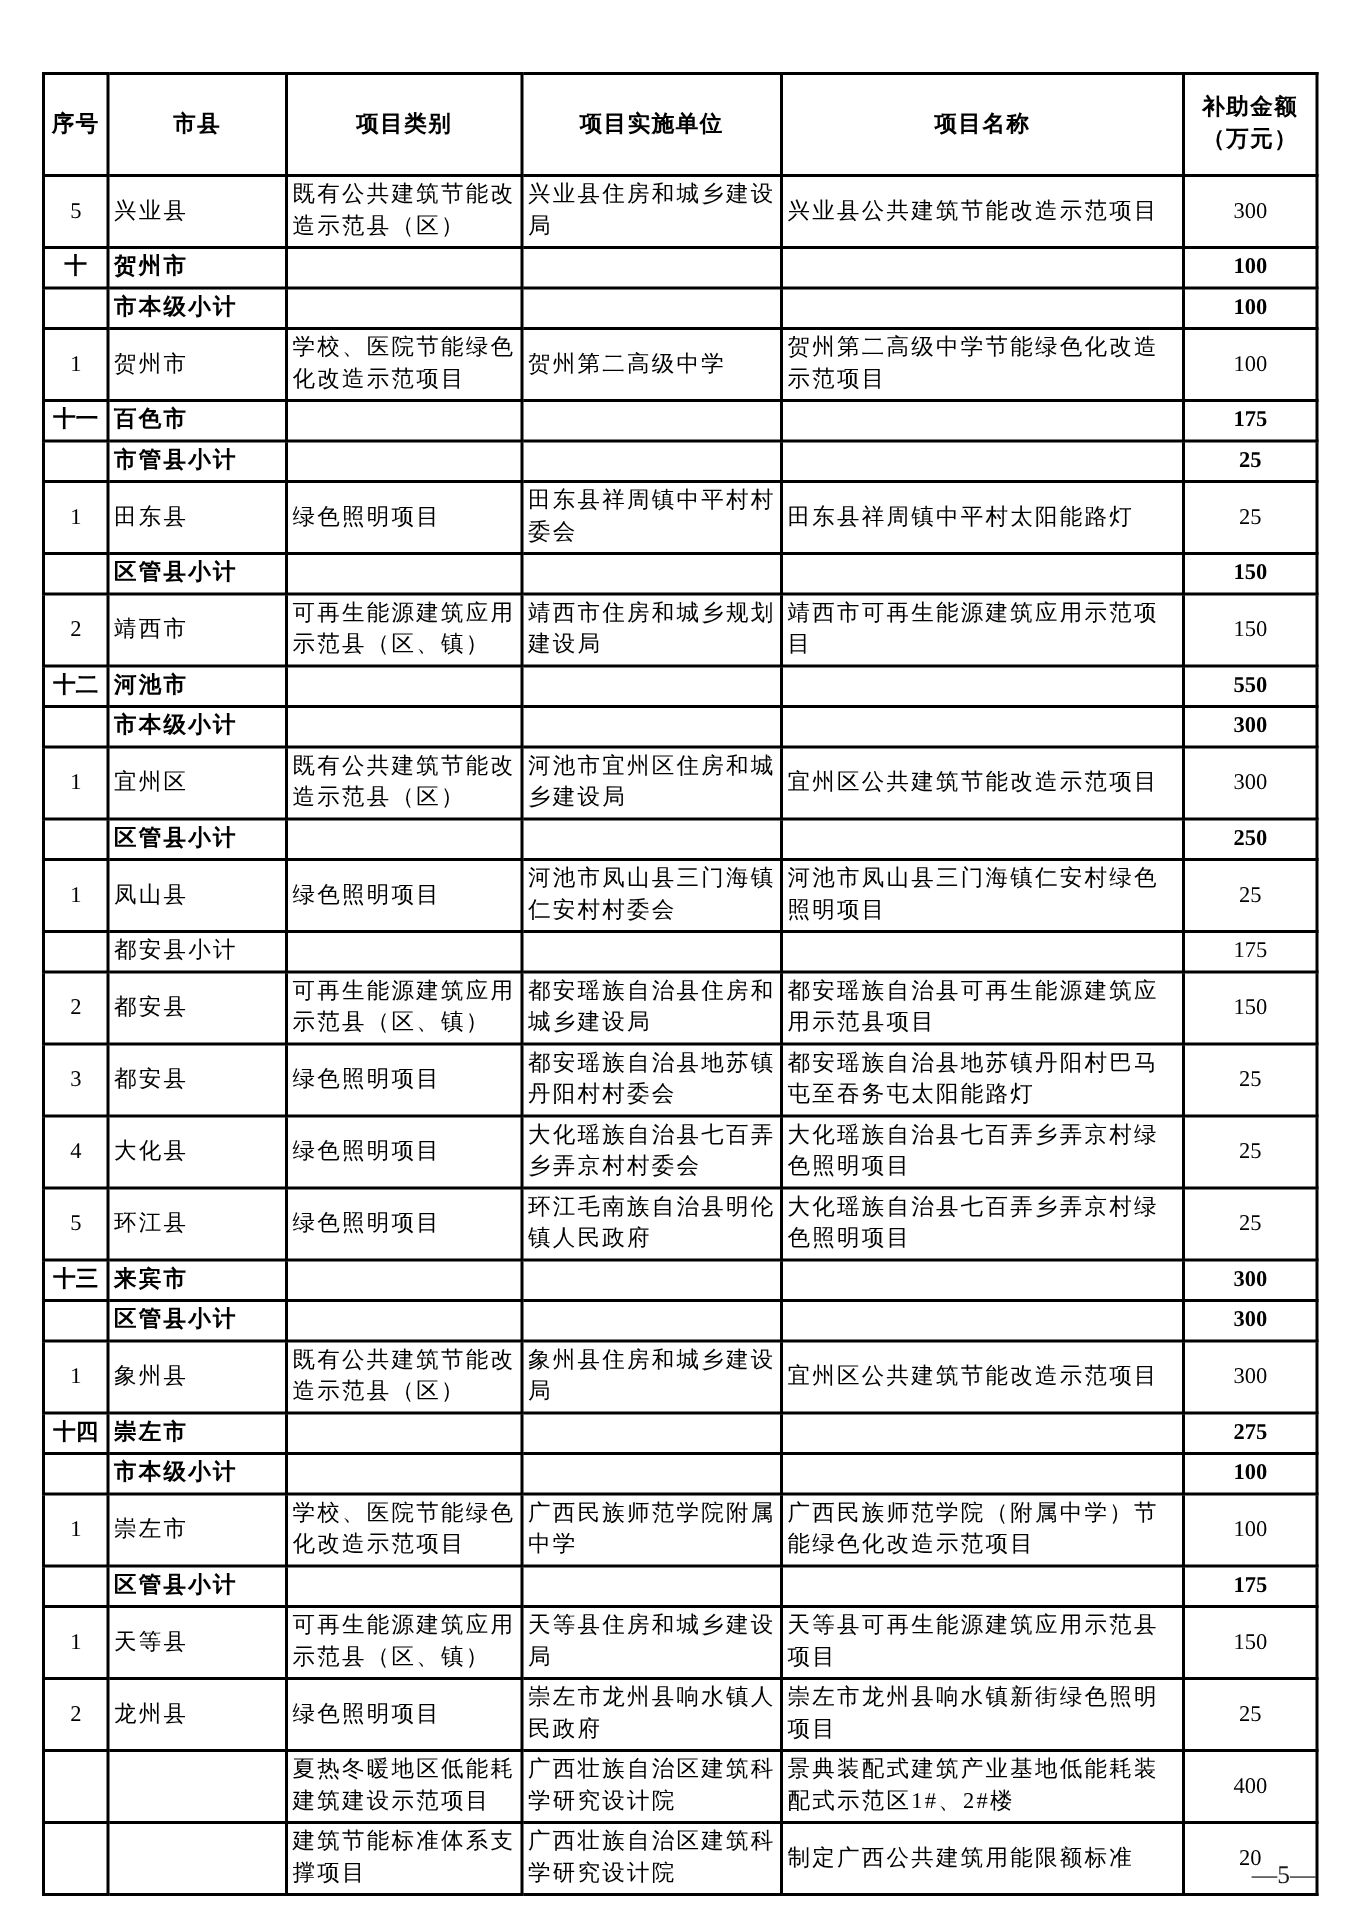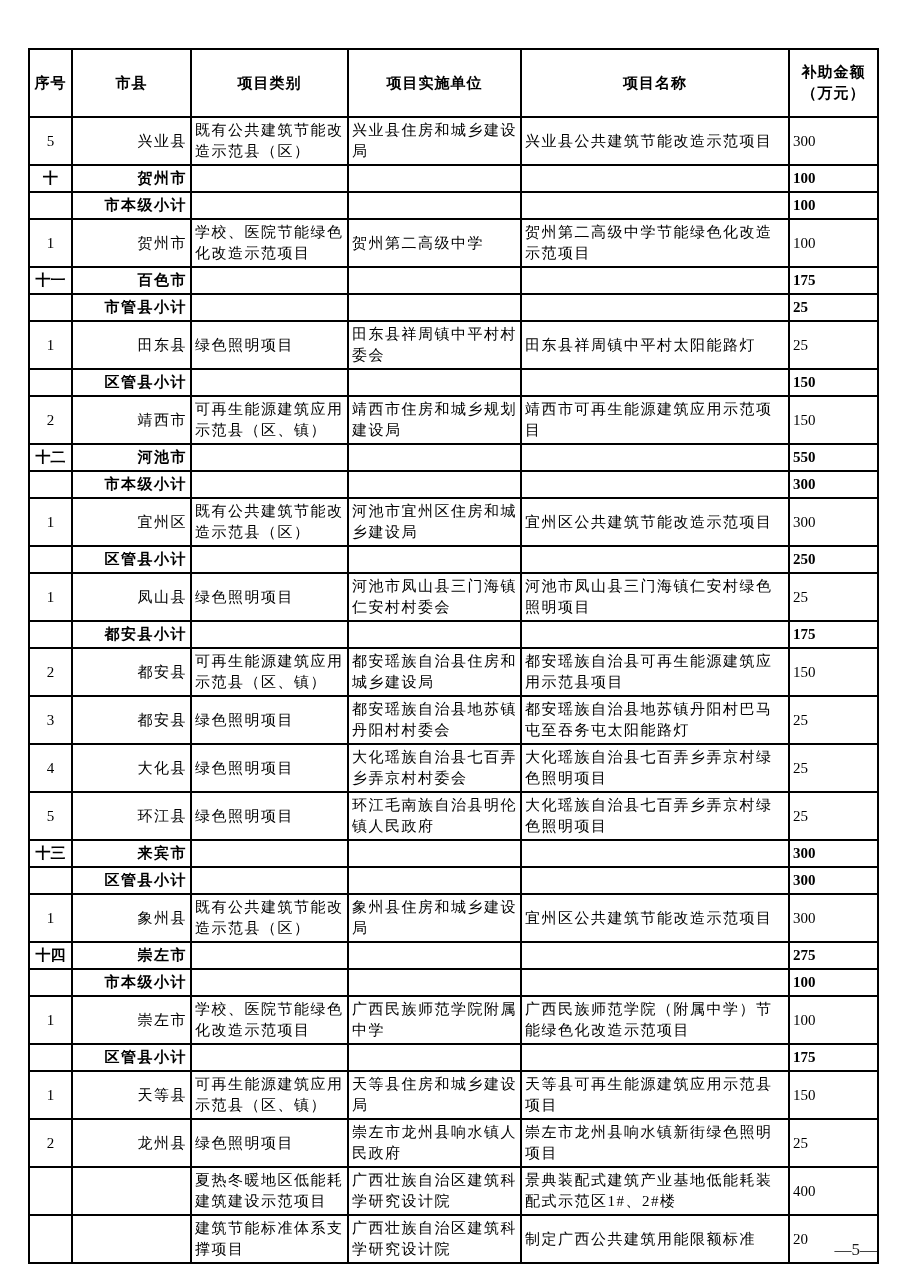--- a/index.html
+++ b/index.html
@@ -39,25 +39,25 @@
   table.subsidy th {
     font-weight: bold;
     text-align: center;
     white-space: pre-line;
     letter-spacing: 1px;
   }
   tr.data { height: 44px; }
   tr.data.tall { height: 34px; }
   tr.section, tr.subtotal, tr.subtotal-plain { height: 22px; }
   tr.section td, tr.subtotal td { font-weight: bold; }
-  tr.subtotal-plain td { font-weight: bold; }
+  tr.subtotal-plain td { font-weight: normal; }
   td.c-no { text-align: center; padding: 2px 1px; letter-spacing: 0; }
-  td.c-county { text-align: right; }
+  td.c-county { text-align: left; }
   td.c-amount {
-    text-align: left;
+    text-align: center;
     padding-right: 6px;
     letter-spacing: 0;
   }
   .page-number {
     position: absolute;
     top: 1240px;
     right: 23px;
     font-size: 17px;
     letter-spacing: 0;
     color: #1a1a1a;

